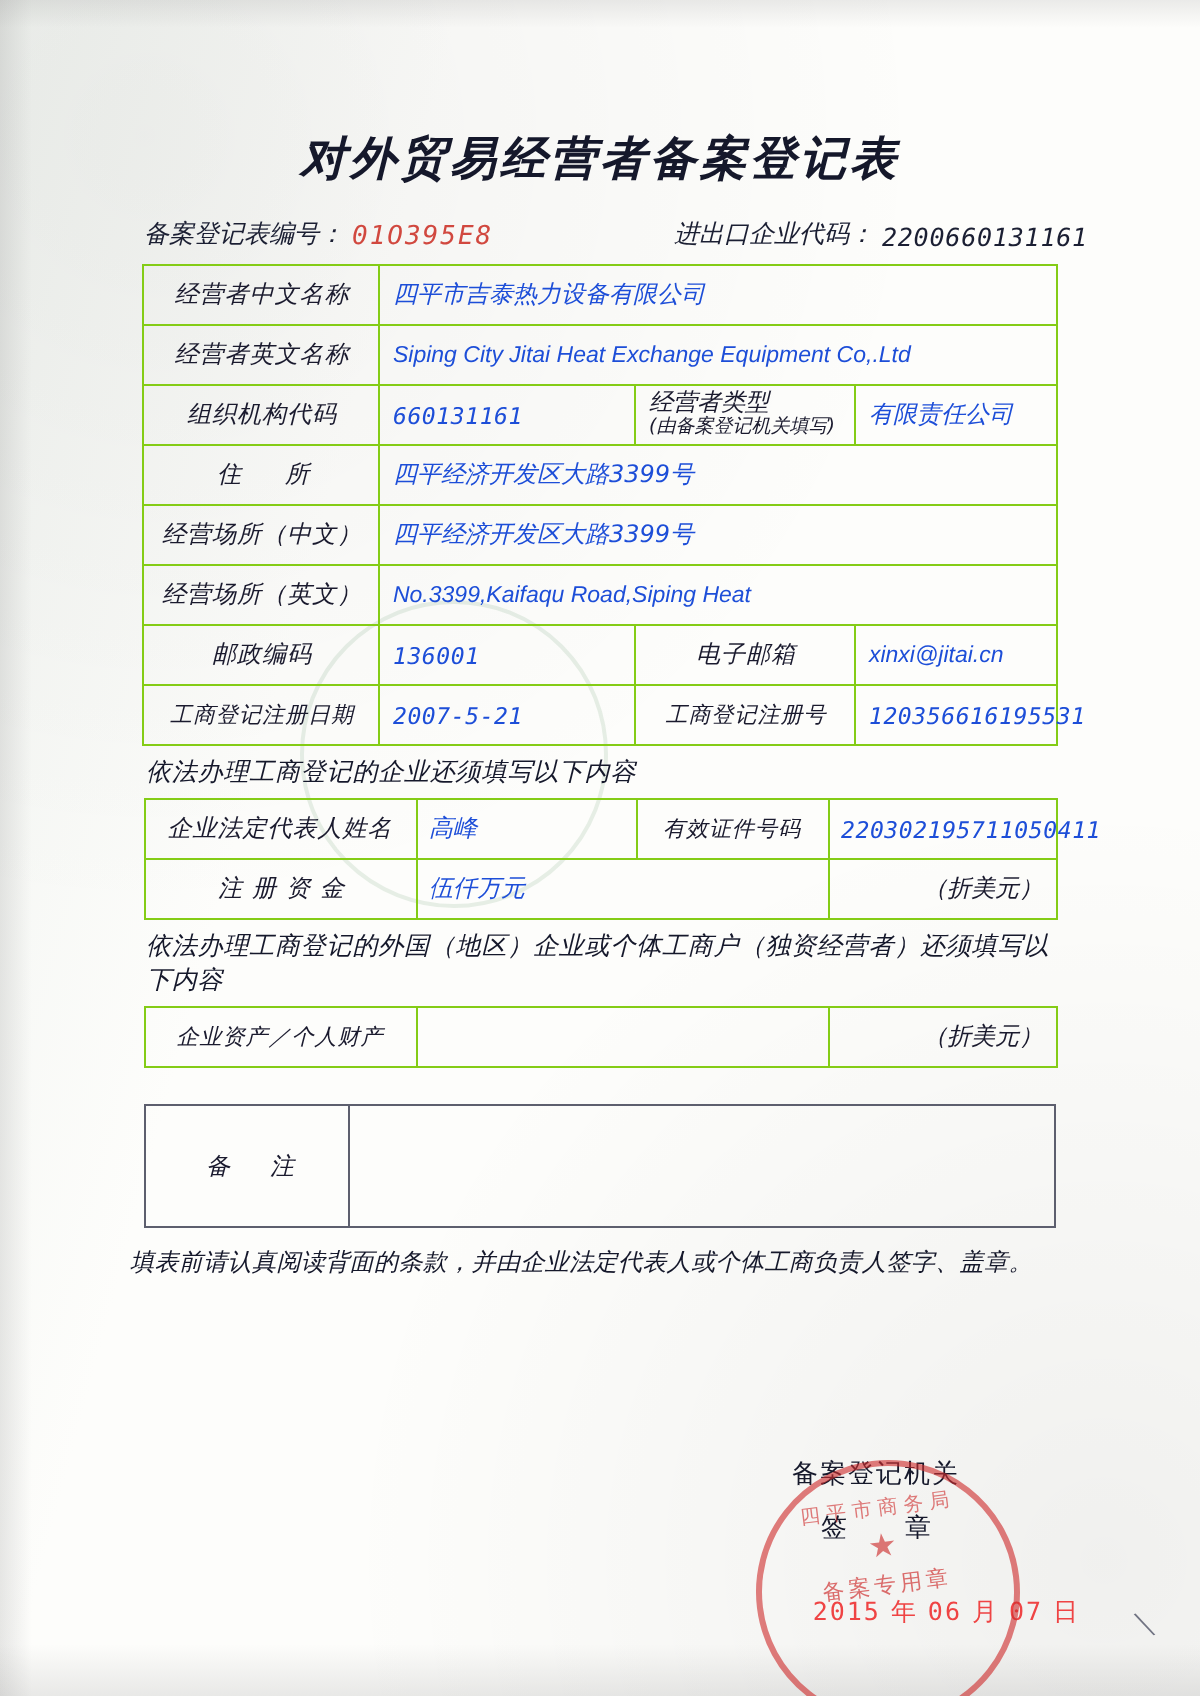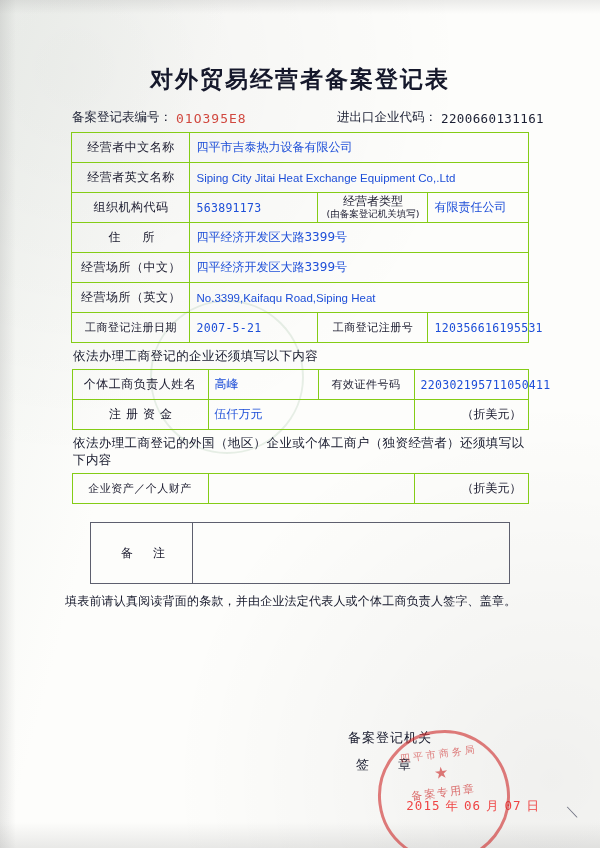--- a/index.html
+++ b/index.html
@@ -46,20 +46,21 @@
     position: absolute;
     left: 0; right: 0; bottom: 0; height: 26px;
     background: linear-gradient(0deg, rgba(150,150,150,0.20), rgba(255,255,255,0));
     pointer-events: none;
   }
 
   .content {
     position: absolute;
     left: 0; top: 0;
     width: 600px;
+    font-style: italic;
   }
 
   .doc-title {
     text-align: center;
     font-family: "DejaVu Sans", "Liberation Sans", sans-serif;
     font-size: 23px;
     font-weight: bold;
     letter-spacing: 2px;
     color: #15182b;
     margin-top: 64px;
@@ -124,21 +125,21 @@
     font-family: "DejaVu Sans Mono", "Liberation Mono", monospace;
     font-size: 11.5px;
     letter-spacing: 0.3px;
   }
   td.value.latin {
     font-family: "Liberation Sans", sans-serif;
     font-size: 11.5px;
   }
   .two-line {
     line-height: 1.15;
-    text-align: center;
+    text-align: left;
     font-size: 10.5px;
   }
   .two-line .l1 { display: block; }
   .two-line .l2 { display: block; font-size: 9.5px; }
   .right-note {
     text-align: right;
     padding-right: 8px;
     font-size: 11px;
   }
 
@@ -150,21 +151,21 @@
     letter-spacing: 0.4px;
     color: #15182b;
   }
 
   .blue-cell {
     color: #2b3fa0;
   }
 
   .remark-table {
     border-collapse: collapse;
-    width: 420px;
+    width: 456px;
     margin: 18px auto 0 auto;
   }
   .remark-table td {
     border: 1px solid #5d5f6e;
   }
   .remark-label {
     width: 92px;
     text-align: center;
     font-size: 12px;
     letter-spacing: 4px;
@@ -175,23 +176,24 @@
   .footnote {
     width: 470px;
     margin: 9px auto 0 auto;
     font-size: 12px;
     letter-spacing: 0.2px;
     color: #15182b;
   }
 
   .sign-block {
     position: absolute;
-    right: 52px;
+    right: 62px;
     top: 724px;
     width: 200px;
+    text-align: center;
     font-size: 13px;
     color: #15182b;
     letter-spacing: 1px;
     line-height: 2.1;
   }
   .sign-line2 {
     letter-spacing: 8px;
     padding-left: 8px;
   }
   .date-line {
@@ -302,38 +304,44 @@
         <tr>
           <td class="label">经营者中文名称</td>
           <td class="value" colspan="3">四平市吉泰热力设备有限公司</td>
         </tr>
         <tr>
           <td class="label">经营者英文名称</td>
           <td class="value latin" colspan="3">Siping City Jitai Heat Exchange Equipment Co,.Ltd</td>
         </tr>
         <tr>
           <td class="label">组织机构代码</td>
-          <td class="value mono">563891173</td>
+          <td class="value mono">660131161</td>
           <td class="two-line">
             <span class="l1">经营者类型</span>
             <span class="l2">(由备案登记机关填写)</span>
           </td>
           <td class="value">有限责任公司</td>
         </tr>
         <tr>
           <td class="label spaced">住　所</td>
           <td class="value" colspan="3">四平经济开发区大路3399号</td>
         </tr>
         <tr>
           <td class="label">经营场所（中文）</td>
           <td class="value" colspan="3">四平经济开发区大路3399号</td>
         </tr>
         <tr>
           <td class="label">经营场所（英文）</td>
           <td class="value latin" colspan="3">No.3399,Kaifaqu Road,Siping Heat</td>
+        </tr>
+        <tr>
+          <td class="label">邮政编码</td>
+          <td class="value mono">136001</td>
+          <td class="label">电子邮箱</td>
+          <td class="value latin">xinxi@jitai.cn</td>
         </tr>
         <tr>
           <td class="label" style="font-size:11px">工商登记注册日期</td>
           <td class="value mono">2007-5-21</td>
           <td class="label" style="font-size:11px">工商登记注册号</td>
           <td class="value mono">120356616195531</td>
         </tr>
       </tbody>
     </table>
 
@@ -341,21 +349,21 @@
 
     <table class="form">
       <colgroup>
         <col style="width:136px">
         <col style="width:110px">
         <col style="width:96px">
         <col style="width:114px">
       </colgroup>
       <tbody>
         <tr>
-          <td class="label">个体工商负责人姓名</td>
+          <td class="label">企业法定代表人姓名</td>
           <td class="value">高峰</td>
           <td class="label" style="font-size:11px">有效证件号码</td>
           <td class="value mono">220302195711050411</td>
         </tr>
         <tr>
           <td class="label spaced">注册资金</td>
           <td class="value" colspan="2">伍仟万元</td>
           <td class="right-note">（折美元）</td>
         </tr>
       </tbody>

